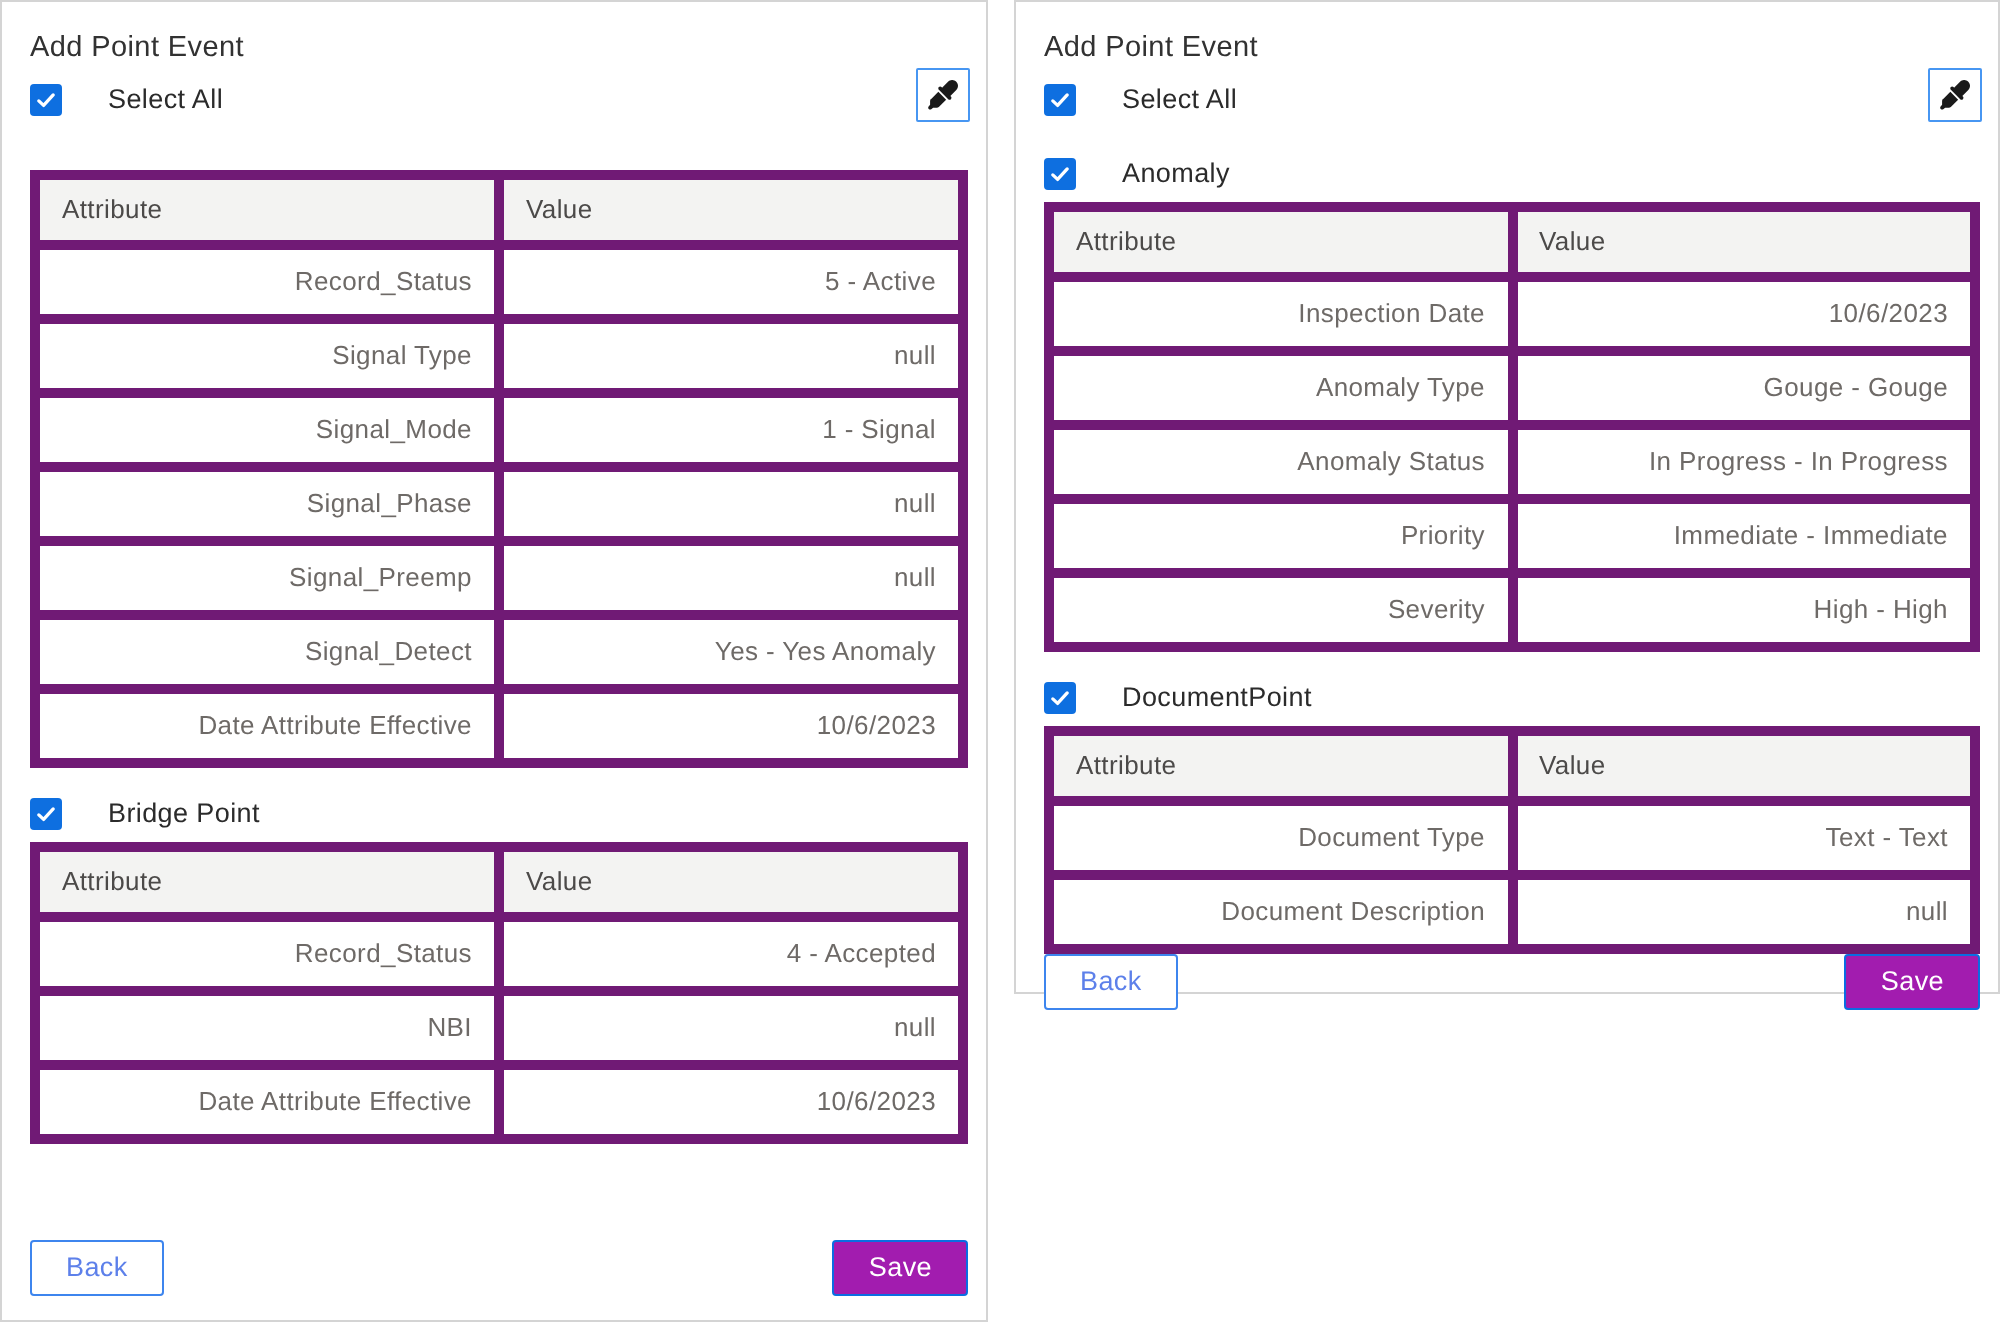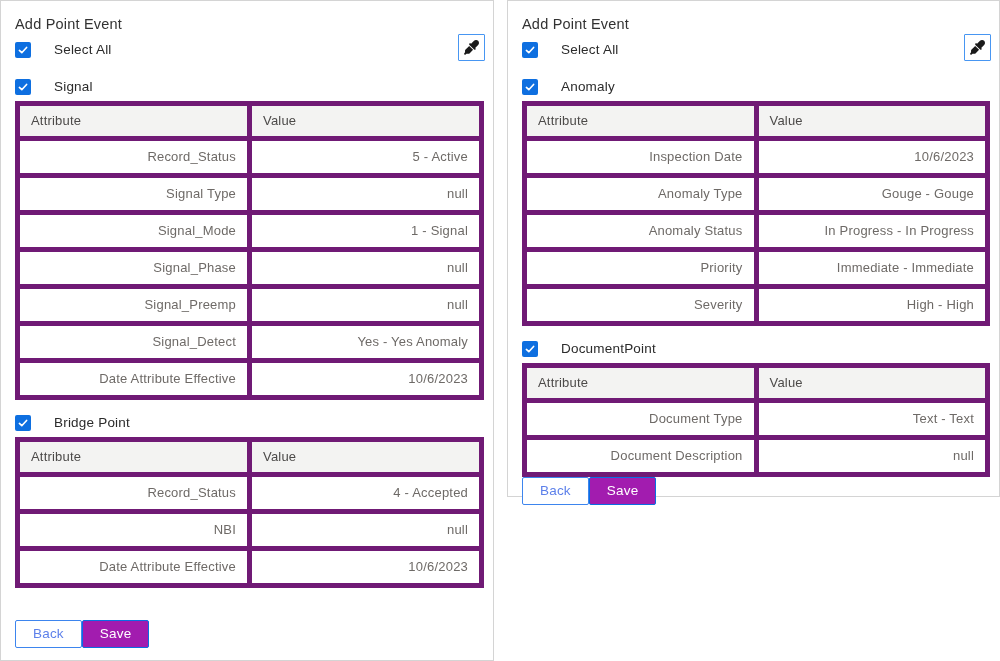--- a/index.html
+++ b/index.html
@@ -61,21 +61,21 @@
   .attr-table th {
     background: #f3f3f2; color: #4c4a49;
     font-size: 13px; line-height: 16px; padding: 7px 11px;
   }
   .attr-table td {
     color: #6e6a67; font-size: 13px; line-height: 16px; padding: 8px 11px; text-align: right;
   }
 
   .footer {
     margin-top: auto;
-    display: flex; align-items: flex-end;
+    display: flex; justify-content: space-between; align-items: flex-end;
   }
   .btn {
     font-family: "Liberation Sans", sans-serif;
     font-size: 13.5px; line-height: 16px; letter-spacing: .2px;
     padding: 5px 17px; border-radius: 2px; cursor: pointer;
   }
   .btn-back {
     background: #fff; color: #5d80ea;
     border: 1px solid #3d85ee;
   }
@@ -101,28 +101,20 @@
       <span class="check-label">Select All</span>
     </div>
 
     <button class="picker-btn">
       <svg width="15" height="15" viewBox="0 0 512 512">
           <path fill="#1a1a1a" d="M482.8 29.2c38.9 39 38.9 102.2 0 141.2L381.2 272l9.4 9.4c12.5 12.5 12.5 32.7 0 45.3s-32.7 12.5-45.3 0l-160-160c-12.5-12.5-12.5-32.7 0-45.3s32.7-12.5 45.3 0l9.4 9.4L341.6 29.2c39-39 102.2-39 141.2 0zM55.4 323.3L176.1 202.6 309.4 335.9 188.7 456.6c-10.5 10.5-24.7 16.4-39.6 16.4H87.1l-31.7 25.3c-12.7 10.2-31.1 9.2-42.6-2.3s-12.6-29.9-2.4-42.6l25.3-31.7v-62.1c0-14.9 5.9-29.1 16.4-39.6z"></path>
         </svg>
     </button>
 
     <div class="section">
-      <div class="check-row">
-        <span class="checkbox">
-          <svg width="12" height="12" viewBox="0 0 16 16">
-              <polyline points="3.2,8.6 6.4,11.6 12.8,4.6" fill="none" stroke="#fff" stroke-width="2.2" stroke-linecap="round" stroke-linejoin="round"></polyline>
-            </svg>
-        </span>
-        <span class="check-label">Signal</span>
-      </div>
       <table class="attr-table">
         <thead>
           <tr>
             <th>Attribute</th>
             <th>Value</th>
           </tr>
         </thead>
         <tbody>
             <tr>
               <td>Record_Status</td>

